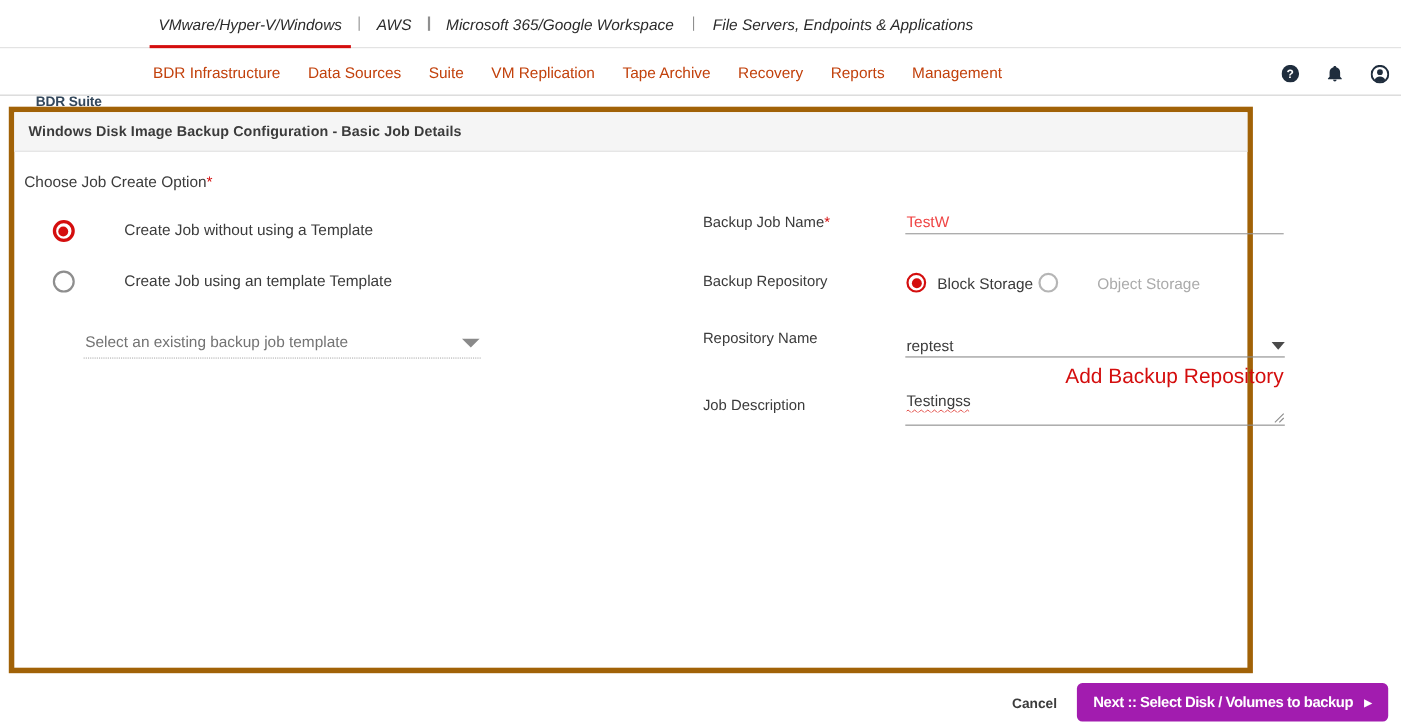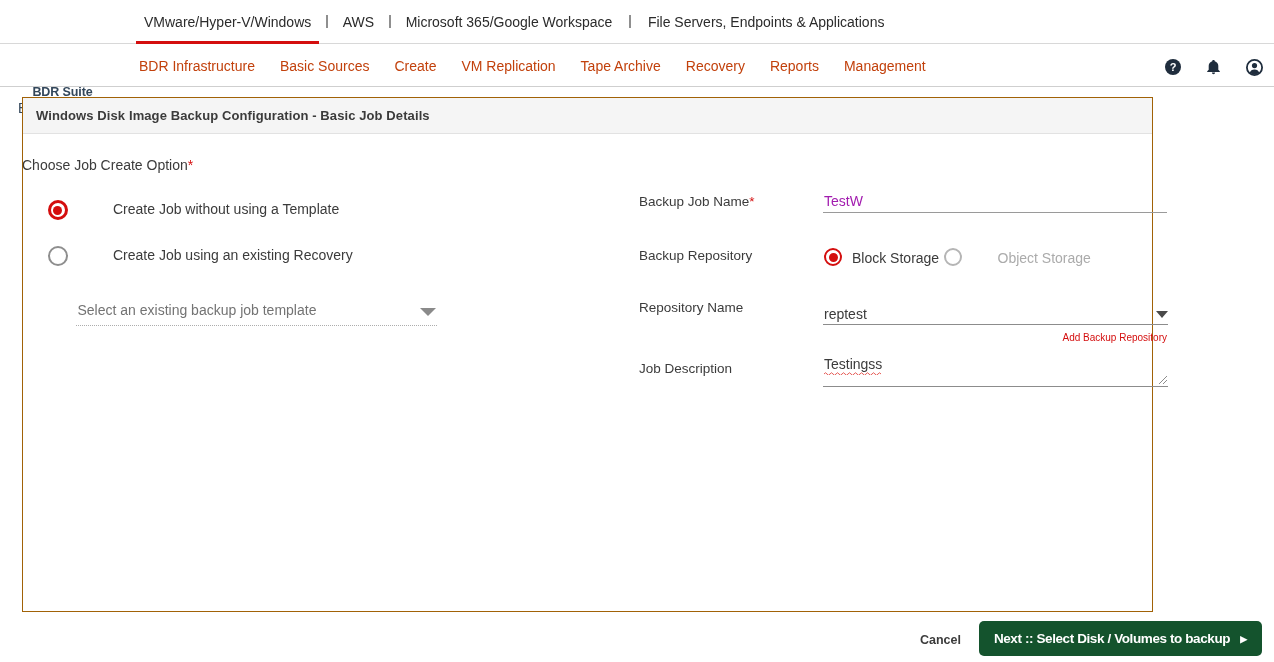--- a/index.html
+++ b/index.html
@@ -6,36 +6,36 @@
   html,body { width:1274px; height:662px; background:#fff; font-family:"Liberation Sans", sans-serif; overflow:hidden; }
   body { position:relative; }
 
   
   .top { position:absolute; left:0; top:0; width:1274px; height:44px; background:#fff; border-bottom:1px solid #d8d8d8; }
   .logo { position:absolute; left:13px; top:0; width:120px; height:43px; }
   .logo .word { position:absolute; left:1px; top:0; font-size:31px; font-weight:bold; letter-spacing:-0.5px; color:#1c1c1c; line-height:31px; }
   .logo .word .red { color:#e30613; }
   .logo .tag { position:absolute; left:1px; top:29px; font-size:9px; font-weight:bold; color:#1c1c1c; letter-spacing:-0.3px; transform:scaleX(0.88); transform-origin:left; white-space:nowrap; }
   .toptabs { position:absolute; left:136px; top:0; height:43px; display:flex; align-items:center; font-size:14px; color:#2b2b2b; }
-  .toptabs .tab { position:relative; height:43px; display:flex; align-items:center; padding:0 8px; }
+  .toptabs .tab { position:relative; height:43px; display:flex; align-items:center; padding:0 8px;font-style:italic; }
   .toptabs .tab.active::after { content:""; position:absolute; left:0; right:0; bottom:-1px; height:3px; background:#d40e0e; }
   .toptabs .sep { width:1.5px; height:13px; background:#8f8f8f; margin:0 7px; }
   .toptabs .sep.s3 { margin:0 9px; }
 
   
   .bar2 { position:absolute; left:0; top:44px; width:1274px; height:43px; background:#fff; border-bottom:1px solid #cfcfcf; }
   .suite { position:absolute; left:0; top:6px; width:125px; text-align:center; color:#33475b;margin-top:35px; }
   .suite b { font-size:12.5px; display:block; letter-spacing:-0.1px; }
   .suite span { font-size:14px; display:block; margin-top:1px; letter-spacing:-0.2px; }
   .nav2 { position:absolute; left:139px; top:1px; height:42px; display:flex; align-items:center; font-size:14px; color:#c2410c; }
   .nav2 div { margin-right:25px; }
   .icons { position:absolute; right:11px; top:2px; height:42px; display:flex; align-items:center; gap:24px; }
 
   
-  .panel { position:absolute; left:8px; top:97px; width:1131px; height:515px; background:#fff; border:1px solid #a16207;margin-left:14px; }
+  .panel { position:absolute; left:8px; top:97px; width:1131px; height:515px; background:#fff; border:5px solid #a16207; }
   .ptitle { height:36px; background:#f5f5f5; border-bottom:1px solid #e2e2e2; font-size:13px; font-weight:bold; color:#3b3b3b; line-height:36px; padding-left:13px; letter-spacing:0.1px; }
 
   .lbl { position:absolute; font-size:13.5px; color:#3b3b3b; white-space:nowrap; }
   .txt15 { position:absolute; font-size:14px; color:#3b3b3b; white-space:nowrap;text-align:center; }
   .red { color:#d40e0e; }
 
   
   .radio { position:absolute; border-radius:50%; background:#fff; }
   .radio.sel { border:2.5px solid #d40e0e; }
   .radio.big { border-width:3px; }
@@ -43,21 +43,21 @@
   .radio.sel::after { content:""; position:absolute; left:50%; top:50%; width:9px; height:9px; margin:-4.5px 0 0 -4.5px; border-radius:50%; background:#d40e0e; }
   .radio.un { border:2.5px solid #8e8e8e; }
   .radio.dis { border:2px solid #b5b5b5; }
 
   
   .tri { position:absolute; width:0; height:0; border-left:6.5px solid transparent; border-right:6.5px solid transparent; border-top:7px solid #4a4a4a; }
   .tri.gray { border-top-color:#8a8a8a; }
 
   
   .cancel { position:absolute; left:920px; top:632.5px; font-size:12.5px; font-weight:bold; color:#3c3c3c; }
-  .nextbtn { position:absolute; left:979px; top:621px; width:283px; height:35px; background:#14532d; border-radius:5px; color:#fff; font-size:13.5px; font-weight:bold; letter-spacing:-0.4px; text-align:center; line-height:35px; }
+  .nextbtn { position:absolute; left:979px; top:621px; width:283px; height:35px; background:#a21caf; border-radius:5px; color:#fff; font-size:13.5px; font-weight:bold; letter-spacing:-0.4px; text-align:center; line-height:35px; }
 </style>
 </head>
 <body>
 
 <div class="top">
   <div class="toptabs">
     <div class="tab active">VMware/Hyper-V/Windows</div>
     <div class="sep"></div>
     <div class="tab">AWS</div>
     <div class="sep"></div>
@@ -67,22 +67,22 @@
   </div>
 </div>
 
 <div class="bar2">
   <div class="suite">
       <b>BDR Suite</b>
       <span>Backup Server</span>
     </div>
   <div class="nav2">
     <div>BDR Infrastructure</div>
-    <div>Basic Sources</div>
-    <div>Create</div>
+    <div>Data Sources</div>
+    <div>Suite</div>
     <div>VM Replication</div>
     <div>Tape Archive</div>
     <div>Recovery</div>
     <div>Reports</div>
     <div>Management</div>
   </div>
   <div class="icons">
     <svg width="16" height="16" viewBox="0 0 16 16">
         <circle cx="8" cy="8" r="8" fill="#1f2d3d"></circle>
         <text x="8" y="12" text-anchor="middle" font-size="11" font-weight="bold" fill="#fff" font-family="Liberation Sans">?</text>
@@ -101,38 +101,38 @@
 <div class="panel">
   <div class="ptitle">Windows Disk Image Backup Configuration - Basic Job Details</div>
 </div>
 
 <div class="txt15" style="left:22px; top:157px;">Choose Job Create Option<span class="red">*</span></div>
 
 <div class="radio sel big" style="left:47.5px; top:200px; width:20px; height:20px;"></div>
 <div class="txt15" style="left:113px; top:201px;">Create Job without using a Template</div>
 
 <div class="radio un" style="left:47.5px; top:245.5px; width:20px; height:20px;"></div>
-<div class="txt15" style="left:113px; top:247px;">Create Job using an existing Recovery</div>
+<div class="txt15" style="left:113px; top:247px;">Create Job using an template Template</div>
 
 <div style="position:absolute; left:75.5px; top:302px; width:361.5px; border-bottom:1px dotted #adadad; height:24px; font-size:14px; color:#737373; padding-left:2px;">Select an existing backup job template</div>
 <div class="tri gray" style="left:420px; top:307.5px; border-left-width:8.5px; border-right-width:8.5px; border-top-width:8px;"></div>
 
 <div class="lbl" style="left:639px; top:194px;">Backup Job Name<span class="red">*</span></div>
-<div style="position:absolute; left:823px; top:193px; width:344px; height:20px; border-bottom:1px solid #9a9a9a; font-size:14px; color:#a21caf; padding-left:1px;">TestW</div>
+<div style="position:absolute; left:823px; top:193px; width:344px; height:20px; border-bottom:1px solid #9a9a9a; font-size:14px; color:#ef4444; padding-left:1px;">TestW</div>
 
 <div class="lbl" style="left:639px; top:248px;">Backup Repository</div>
 <div class="radio sel" style="left:824px; top:248px; width:18px; height:18px;"></div>
 <div class="txt15" style="left:852px; top:250px;">Block Storage</div>
 <div class="radio dis" style="left:944px; top:248px; width:18px; height:18px;"></div>
 <div class="txt15" style="left:972.5px; top:250px; color:#ababab;margin-left:25px;">Object Storage</div>
 
 <div class="lbl" style="left:639px; top:300px;">Repository Name</div>
 <div style="position:absolute; left:823px; top:305.5px; width:345px; height:19px; border-bottom:1px solid #8c8c8c; font-size:14px; color:#3b3b3b; padding-left:1px;">reptest</div>
 <div class="tri" style="left:1155.5px; top:311px; border-left-width:6.8px; border-right-width:6.8px; border-top-width:7.3px;"></div>
-<div style="position:absolute; right:107px; top:332px; font-size:10px; color:#d40e0e;">Add Backup Repository</div>
+<div style="position:absolute; right:107px; top:332px; font-size:19px; color:#d40e0e;">Add Backup Repository</div>
 
 <div class="lbl" style="left:639px; top:361px;">Job Description</div>
 <div style="position:absolute; left:823px; top:355.5px; width:345px; height:31px; border-bottom:1px solid #8c8c8c;">
   <span style="position:absolute; left:1px; top:0; font-size:14px; color:#3b3b3b;">Testingss</span>
   <svg width="58" height="4" viewBox="0 0 58 4" style="position:absolute; left:1px; top:15px;">
       <path d="M0 3 Q1.5 0.5 3 3 T6 3 T9 3 T12 3 T15 3 T18 3 T21 3 T24 3 T27 3 T30 3 T33 3 T36 3 T39 3 T42 3 T45 3 T48 3 T51 3 T54 3 T57 3" stroke="#e24a44" stroke-width="0.9" fill="none"></path>
     </svg>
   <svg width="10" height="10" viewBox="0 0 10 10" style="position:absolute; right:0; bottom:1px;">
       <path d="M9 1 L1 9 M9 5 L5 9" stroke="#8c8c8c" stroke-width="1" fill="none"></path>
     </svg>

